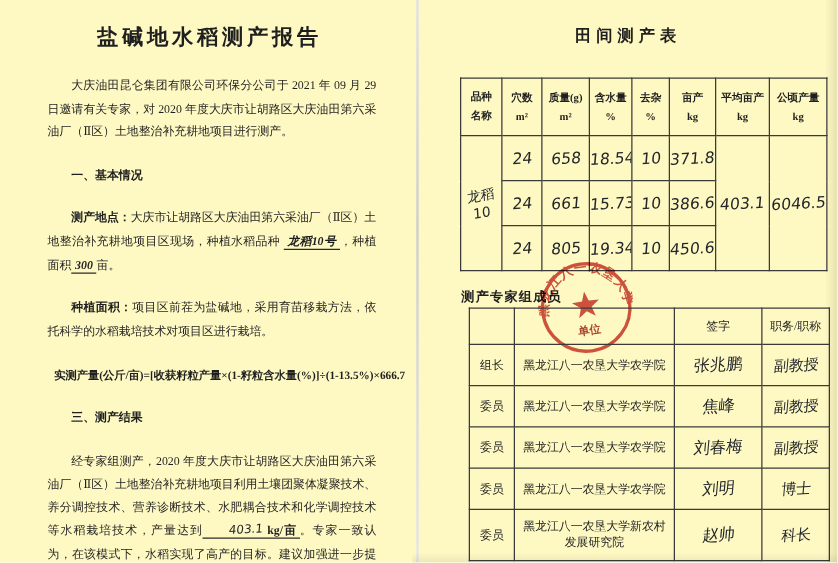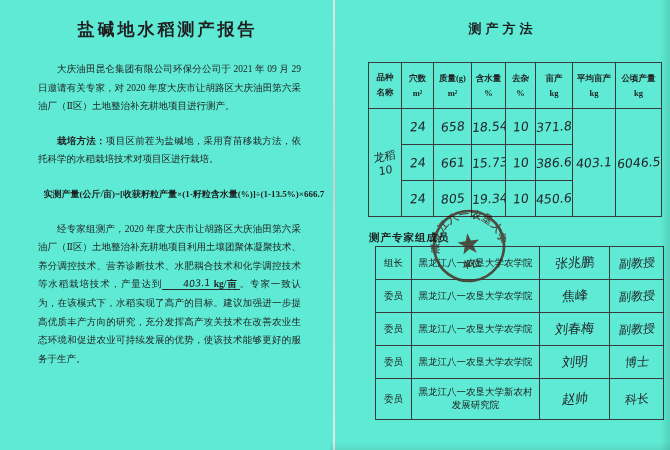--- a/index.html
+++ b/index.html
@@ -1,21 +1,21 @@
 <!DOCTYPE html>
 <html><head>
 <meta charset="utf-8">
 <style>
   html,body{margin:0;padding:0;}
   body{
     width:670px;height:450px;position:relative;overflow:hidden;
     background:#fdfdfc;color:#1f1f1f;
     font-family:"Liberation Serif","DejaVu Serif",serif;
   }
-  .page{position:absolute;top:0;height:450px;width:335px;background:#5eead4;}
+  .page{position:absolute;top:0;height:450px;width:335px;background:#fef9c3;}
   #page-left{left:0;}
   #page-right{left:335px;}
   .page-divider{position:absolute;left:333px;top:0;width:2px;height:450px;
     background:linear-gradient(to bottom,#e2e2e0,#cfcfcb 40%,#e6e6e4);}
   .edge-shadow-right{position:absolute;right:0;top:0;width:10px;height:450px;
     background:linear-gradient(to right,rgba(0,0,0,0),rgba(0,0,0,0.10));}
   .edge-shadow-bottom{position:absolute;right:0;bottom:0;width:340px;height:8px;
     background:linear-gradient(to bottom,rgba(0,0,0,0),rgba(0,0,0,0.07));}
 
   
@@ -67,28 +67,31 @@
     transform:rotate(-8deg);opacity:0.88;mix-blend-mode:multiply;
     pointer-events:none;}
 </style>
 </head>
 <body>
 
 <div class="page" id="page-left">
   <div class="doc-title">盐碱地水稻测产报告</div>
   <div class="doc-body">
     <p>大庆油田昆仑集团有限公司环保分公司于 2021 年 09 月 29 日邀请有关专家，对 2020 年度大庆市让胡路区大庆油田第六采油厂（Ⅱ区）土地整治补充耕地项目进行测产。</p>
-    <p><span class="label-bold">栽培方法：</span><span>项目区前茬为盐碱地，采用育苗移栽方法，依托科学的水稻栽培技术对项目区进行栽培。</span></p>
+    <p class="heading">一、基本情况</p>
+    <p><span class="label-bold">测产地点：</span><span>大庆市让胡路区大庆油田第六采油厂（Ⅱ区）土地整治补充耕地项目区现场，种植水稻品种</span> <span class="blank">龙稻10号</span><span>，种植面积</span><span class="blank">300</span><span>亩。</span></p>
+    <p><span class="label-bold">种植面积：</span><span>项目区前茬为盐碱地，采用育苗移栽方法，依托科学的水稻栽培技术对项目区进行栽培。</span></p>
     <p class="formula">实测产量(公斤/亩)=[收获籽粒产量×(1-籽粒含水量(%)]÷(1-13.5%)×666.7</p>
+    <p class="heading">三、测产结果</p>
     <p><span>经专家组测产，2020 年度大庆市让胡路区大庆油田第六采油厂（Ⅱ区）土地整治补充耕地项目利用土壤团聚体凝聚技术、养分调控技术、营养诊断技术、水肥耦合技术和化学调控技术等水稻栽培技术，产量达到</span><span class="hw-inline"><span class="ink">403.1</span> <span class="unit-bold">kg/亩</span></span><span>。专家一致认为，在该模式下，水稻实现了高产的目标。建议加强进一步提高优质丰产方向的研究，充分发挥高产攻关技术在改善农业生态环境和促进农业可持续发展的优势，使该技术能够更好的服务于生产。</span></p>
   </div>
 </div>
 
 <div class="page" id="page-right">
-  <div class="field-title">测产方法</div>
+  <div class="field-title">田间测产表</div>
 
   <table class="field-table">
     <colgroup>
       <col style="width:33px">
         <col style="width:32px">
         <col style="width:38px">
         <col style="width:34px">
       <col style="width:30px">
         <col style="width:37px">
         <col style="width:43px">
@@ -149,20 +152,26 @@
   </div>
 
   <table class="expert-table">
     <colgroup>
       <col style="width:36px">
         <col style="width:128px">
         <col style="width:70px">
         <col style="width:54px">
     </colgroup>
     <tbody>
+        <tr>
+      <th></th>
+      <th></th>
+      <th>签字</th>
+      <th>职务/职称</th>
+    </tr>
     <tr>
       <td>组长</td>
       <td>黑龙江八一农垦大学农学院</td>
       <td><span class="ink sig-ink">张兆鹏</span></td>
       <td><span class="ink title-ink">副教授</span></td>
     </tr>
     <tr>
       <td>委员</td>
       <td>黑龙江八一农垦大学农学院</td>
       <td><span class="ink sig-ink">焦峰</span></td>

